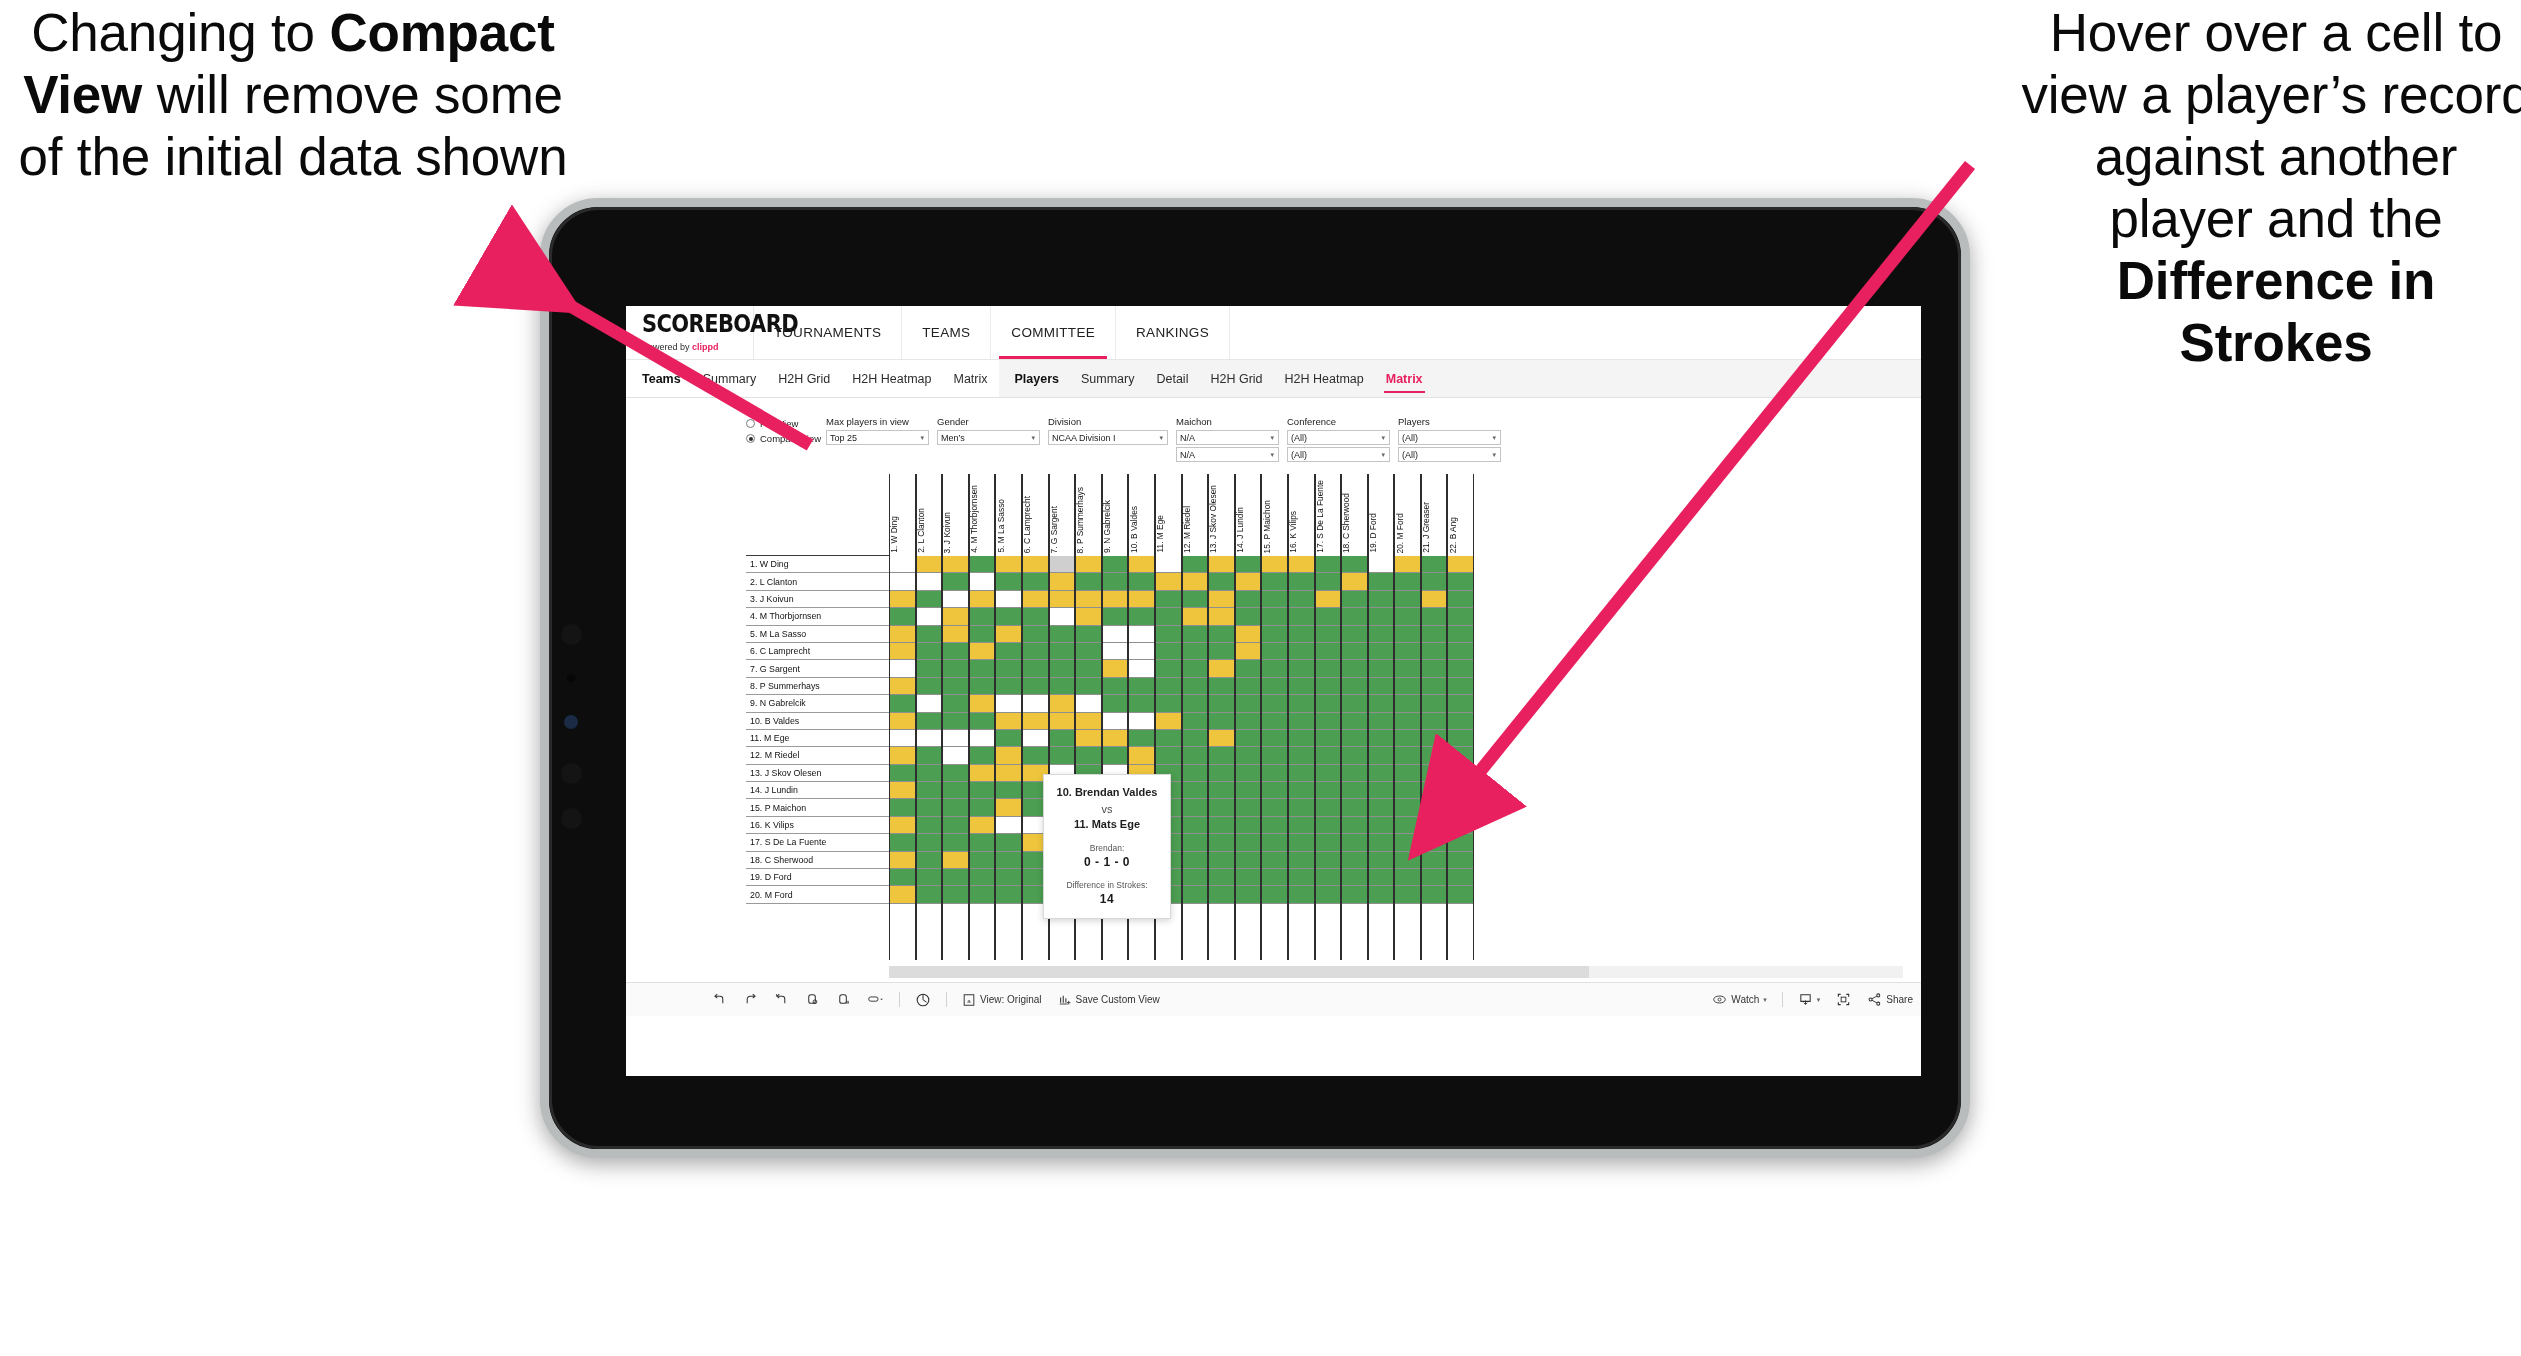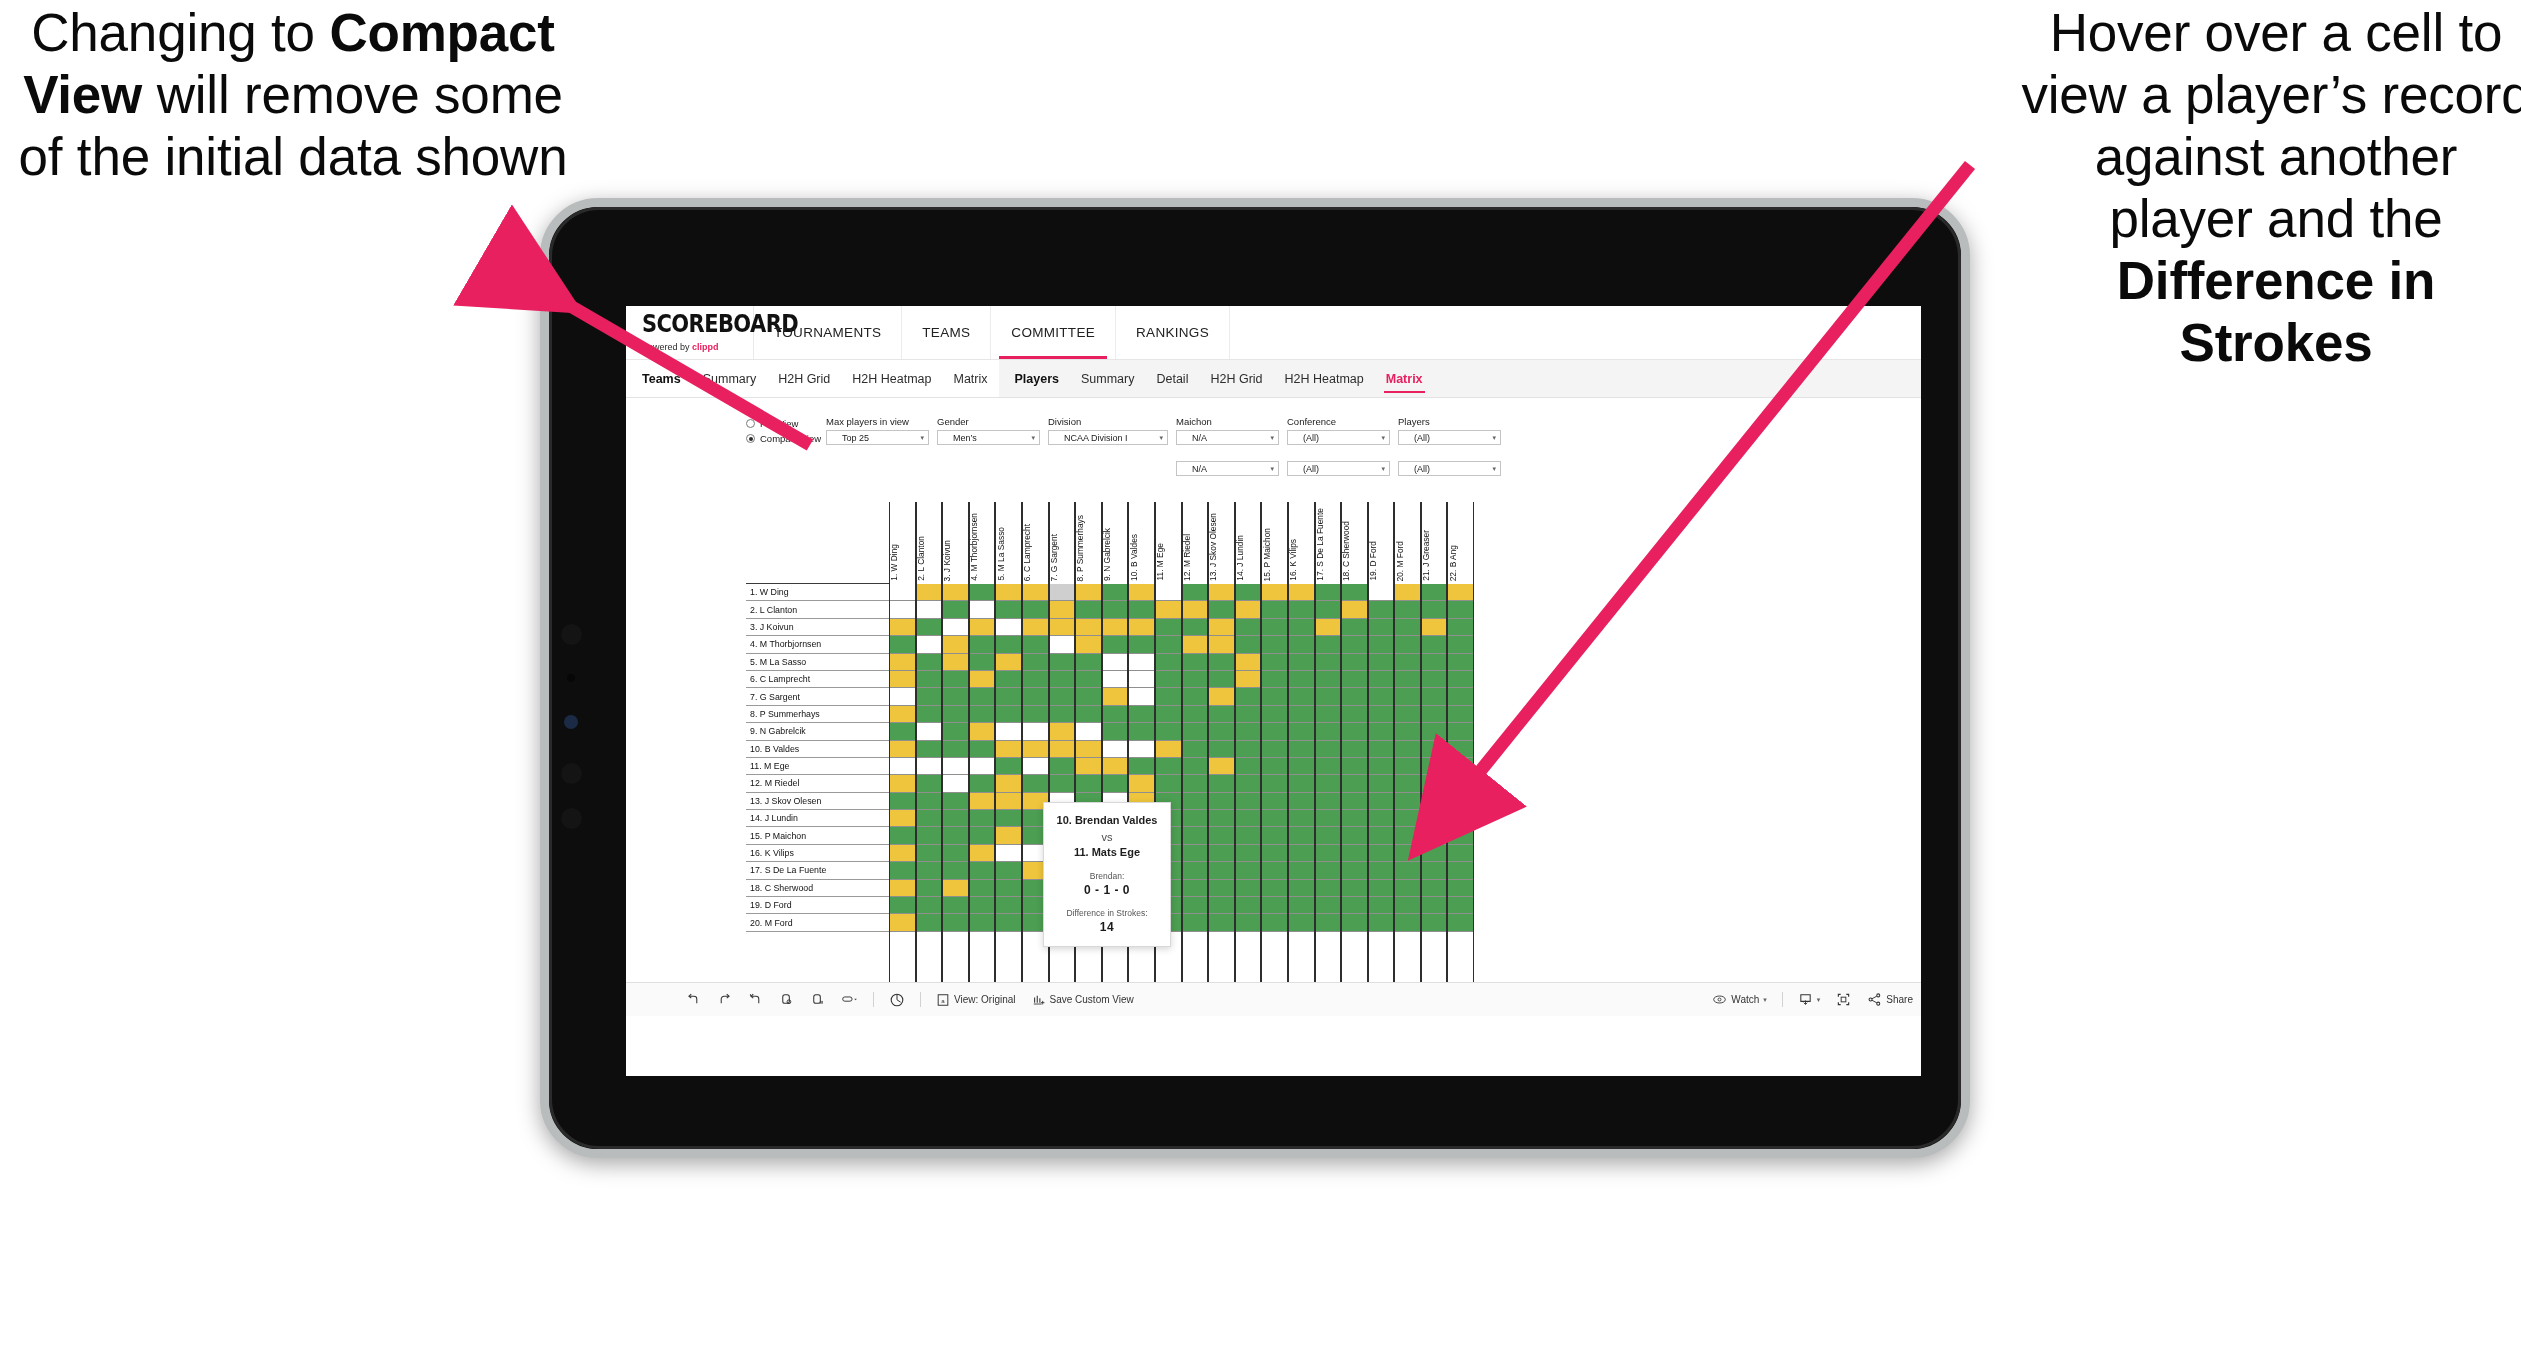--- a/index.html
+++ b/index.html
@@ -125,22 +125,22 @@
   .fgroup.w1 { width: 103px; }
   .fgroup.w2 { width: 103px; }
   .fgroup.w3 { width: 120px; }
   .fgroup.w4 { width: 103px; }
   .fgroup.w5 { width: 103px; }
   .fgroup.w6 { width: 103px; }
   .flabel { font-size: 9.5px; color: #1b1b1b; margin-bottom: 3px; }
   .fsel {
     height: 15px; border: 1px solid #c4c4c4; background: #fff;
     display: flex; align-items: center; justify-content: space-between;
-    padding: 0 4px 0 15px; font-size: 9px; color: #1b1b1b; cursor: pointer;
-    margin-bottom: 16px;
+    padding: 0 4px 0 3px; font-size: 9px; color: #1b1b1b; cursor: pointer;
+    margin-bottom: 2px;
   }
   .caret { font-size: 7px; color: #666; line-height: 1; }
 
   
   .matrix-wrap { position: relative; padding-left: 120px; padding-right: 18px; margin-top: 4px; }
   .matrix { display: flex; }
   .mheadrow { display: flex; height: 82px; }
   .rowlabel-col { width: 143px; flex: none; }
   .rowlabel-head { height: 82px; border-bottom: 1.5px solid #3a3a3a; }
   .rowlabel {
@@ -187,21 +187,21 @@
   }
   .tt-name { font-size: 11px; font-weight: 700; color: #1e1e1e; line-height: 1.25; }
   .tt-vs { font-size: 11px; color: #4a4a4a; margin: 3px 0; }
   .tt-sectlabel { font-size: 8.5px; color: #555; margin-top: 11px; }
   .tt-value { font-size: 12px; font-weight: 700; color: #1a1a1a; margin-top: 2px; letter-spacing: 0.5px; }
 
   
   .toolbar {
     position: absolute; left: 0; bottom: 0; width: 100%;
     height: 34px; background: #fafafa; border-top: 1px solid #e0e0e0;
-    display: flex; align-items: center; padding-left: 52px; gap: 0;
+    display: flex; align-items: center; padding-left: 78px; gap: 0;
   }
   .tb-item {
     display: flex; align-items: center; gap: 4px;
     padding: 0 8px; font-size: 10px; color: #333; cursor: pointer;
   }
   .tb-sep { width: 1px; height: 15px; background: #d2d2d2; margin: 0 7px; }
   .tb-spacer { flex: 1; }
   svg.ic { display: block; }
 </style>
 </head>

